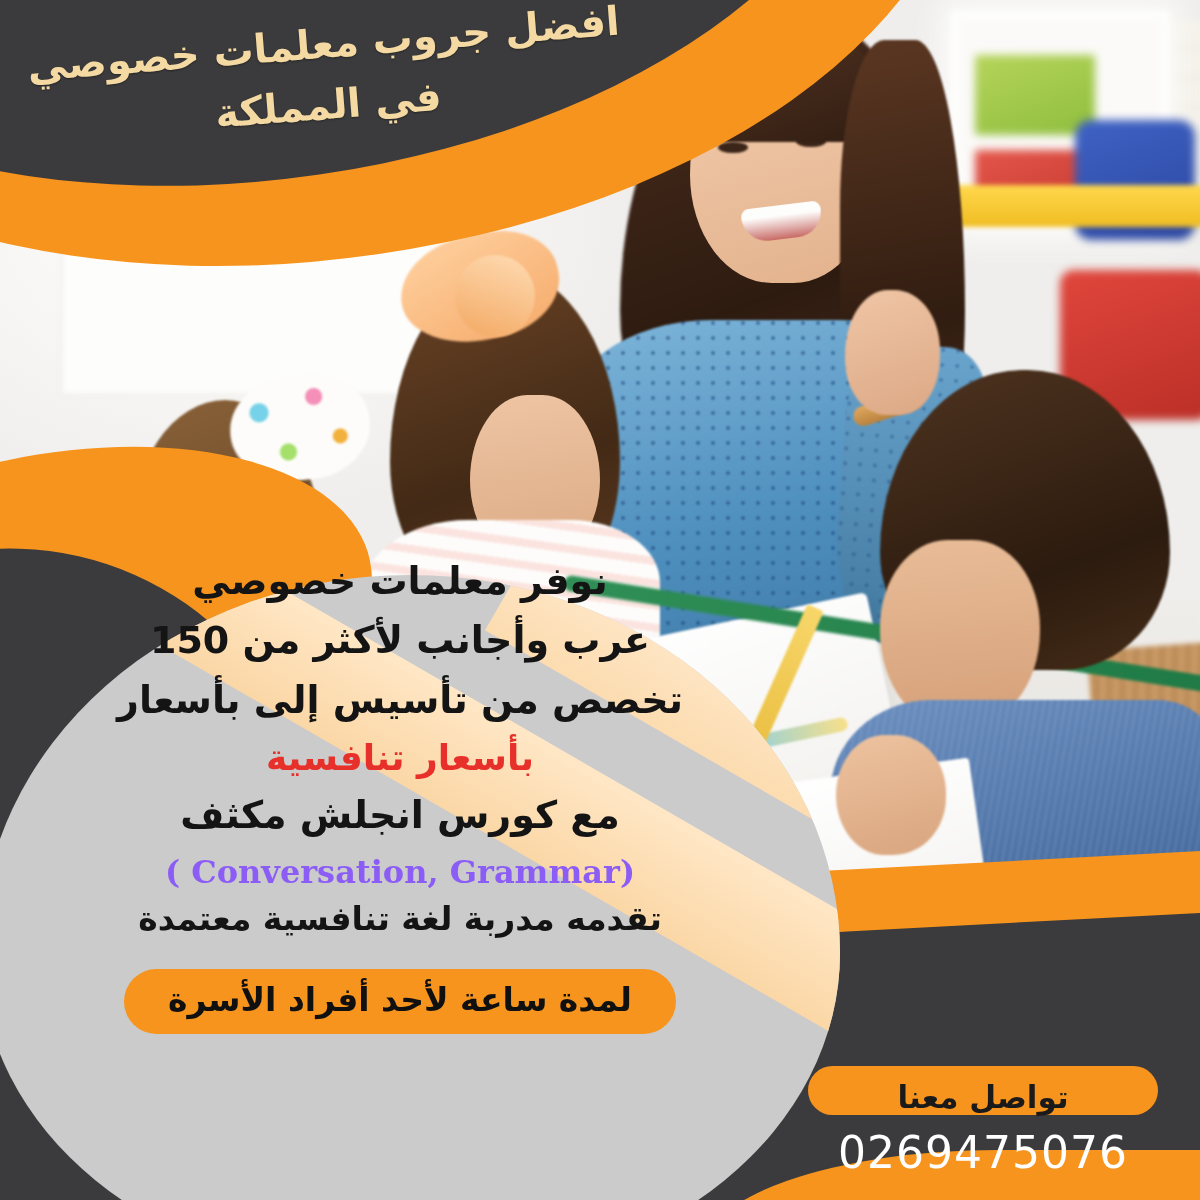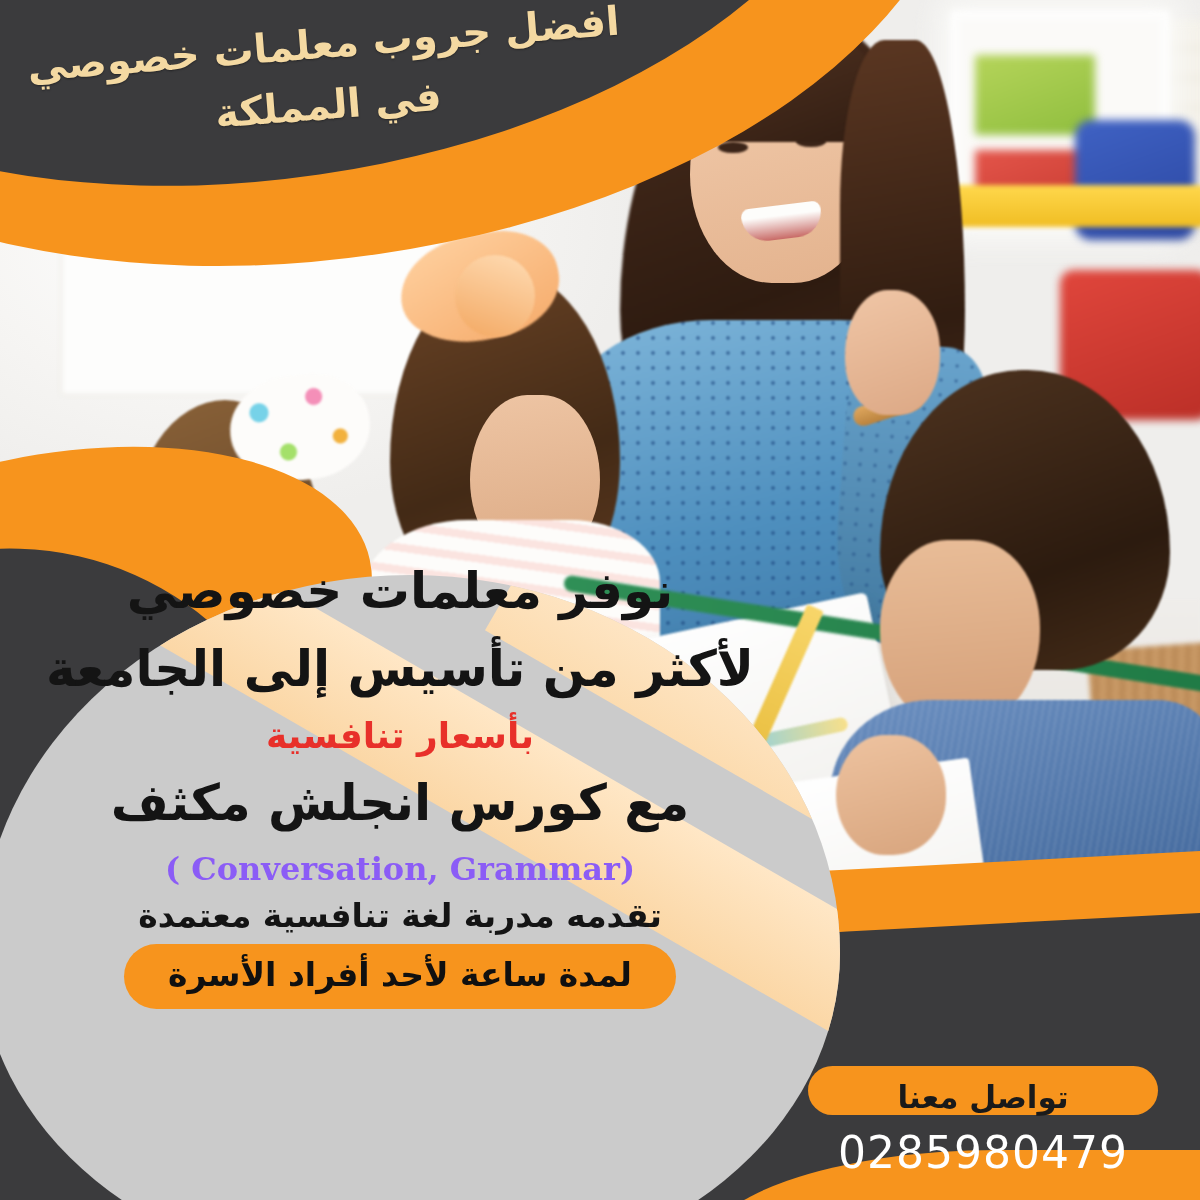--- a/index.html
+++ b/index.html
@@ -295,36 +295,36 @@
 
   
   .copy{
     position:absolute;left:40px;top:552px;width:720px;
     text-align:center;z-index:7;
     font-family:"DejaVu Sans","Liberation Sans",sans-serif;
   }
   .copy .line{
     font-weight:bold;
     color:#141414;
-    font-size:50px;
+    font-size:38px;
     line-height:1.56;
     margin:0;
     letter-spacing:0;
   }
   .copy .red{color:var(--red,#e8302a);font-size:36px;margin-top:0;}
   .copy .latin{
     font-family:"DejaVu Serif","Liberation Serif",serif;
     font-weight:bold;font-size:32px;color:#8b5cf6;direction:ltr;
     margin:8px 0 2px;
   }
   .copy .small{font-size:33px;}
 
   .pill-offer{
     display:inline-block;
-    margin-top:2px;
+    margin-top:24px;
     background:var(--orange,#f7941d);
     color:#101010;
     font-weight:bold;
     font-size:33px;
     padding:10px 44px 14px;
     border-radius:40px;
     line-height:1.25;
   }
 
   
@@ -442,26 +442,27 @@
   <div class="header-orange"></div>
   <div class="header-dark stripes"></div>
 
   <div class="header-text">
     <span class="l1">افضل جروب معلمات خصوصي</span>
     <span class="l2">في المملكة</span>
   </div>
 
   <div class="copy">
     <p class="line">نوفر معلمات خصوصي</p>
-    <p class="line">لأكثر من تأسيس إلى الجامعة</p>
+    <p class="line">عرب وأجانب لأكثر من 150</p>
+    <p class="line">تخصص من تأسيس إلى بأسعار</p>
     <p class="line red">بأسعار تنافسية</p>
     <p class="line">مع  كورس انجلش مكثف</p>
     <p class="latin">( Conversation, Grammar)</p>
     <p class="line small">تقدمه مدربة لغة تنافسية معتمدة</p>
     <span class="pill-offer">لمدة ساعة لأحد أفراد الأسرة</span>
   </div>
 
   <div class="contact">
     <button class="contact-btn">تواصل معنا</button>
-    <span class="contact-phone">0285980479</span>
+    <span class="contact-phone">0269475076</span>
   </div>
 
 </div>
 
 </body></html>

